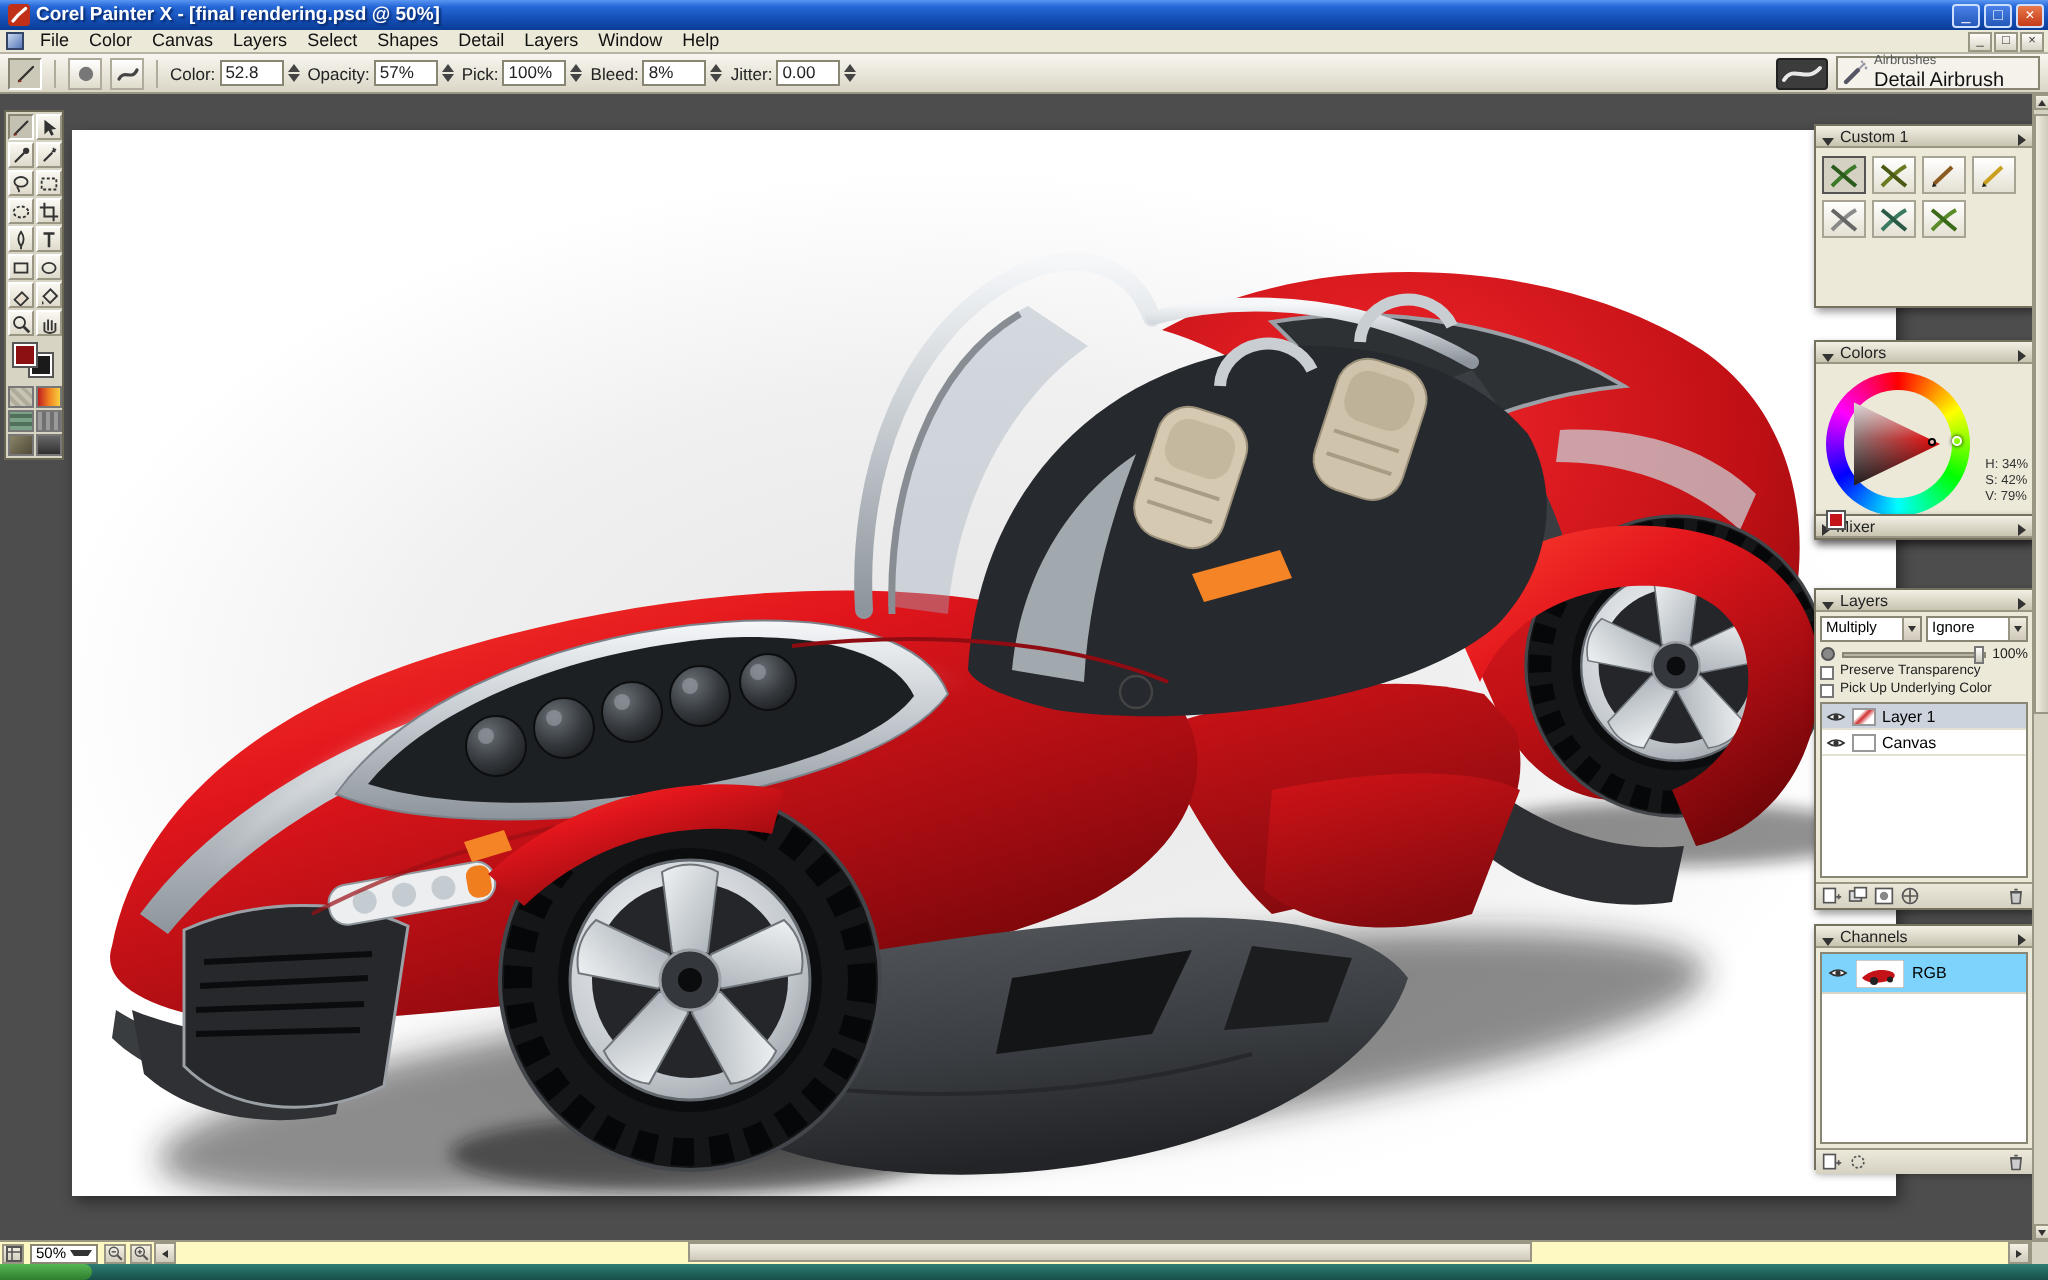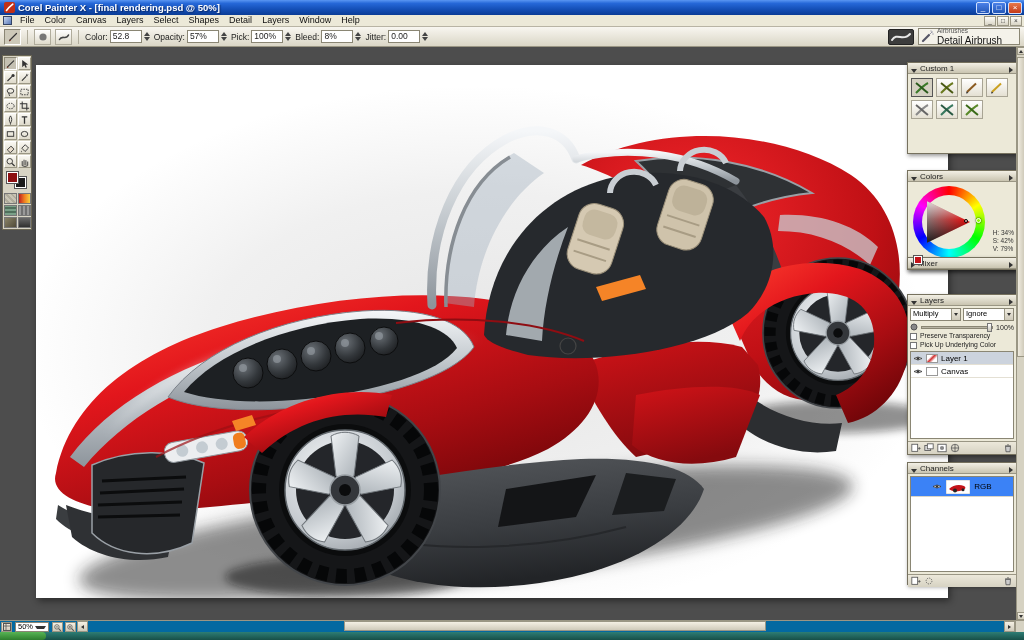--- a/index.html
+++ b/index.html
@@ -121,30 +121,30 @@
   .layer-list{flex:1;background:#fff;border:1px solid #8a8674;overflow:hidden;}
   .layer-row{height:13px;display:flex;align-items:center;gap:3px;font-size:8px;padding:0 2px;border-bottom:1px solid #e4e0d4;}
   .layer-row.selected{background:#ccd3dd;}
   .l-thumb{width:12px;height:9px;border:1px solid #999;background:#fff;flex:0 0 auto;}
   .l-thumb.paint{background:linear-gradient(135deg,#fff 30%,#d03030 48%,#fff 72%);}
   .panel-foot{height:13px;border-top:1px solid #9a9684;background:linear-gradient(#ece8da,#d6d2c2);display:flex;align-items:center;gap:3px;padding:0 3px;}
   .foot-spacer{flex:1;}
 
   #panel-channels{top:415px;height:123px;}
   .channels-body{height:96px;background:#fff;border:1px solid #8a8674;margin:2px;overflow:hidden;}
-  .channel-row{height:20px;display:flex;align-items:center;gap:4px;font-size:8px;padding:0 3px;background:#3b82f6;border-bottom:1px solid #d8d4c8;justify-content:center;}
+  .channel-row{height:20px;display:flex;align-items:center;gap:4px;font-size:8px;padding:0 3px;background:#7dd3fc;border-bottom:1px solid #d8d4c8;}
 
   
   .vscroll{position:absolute;right:0;top:0;bottom:0;width:8px;background:#d6d2c2;border-left:1px solid #9a9684;}
   .vs-btn{position:absolute;left:0;width:8px;height:8px;background:linear-gradient(#f4f0e4,#cfcaba);border:1px solid #9a9684;
     display:flex;align-items:center;justify-content:center;}
   .vs-btn.top{top:0;} .vs-btn.bottom{bottom:0;}
   .vs-thumb{position:absolute;left:0;top:10px;width:8px;height:300px;background:linear-gradient(90deg,#f0ecdf,#cfcaba);border:1px solid #9a9684;}
 
-  .bottombar{position:absolute;left:0;right:0;bottom:8px;height:12px;background:#0369a1;border-top:1px solid #9a9684;display:flex;align-items:flex-end;}
+  .bottombar{position:absolute;left:0;right:0;bottom:8px;height:12px;background:#fef9c3;border-top:1px solid #9a9684;display:flex;align-items:center;}
   .bb-icon{width:11px;height:10px;margin:0 1px;border:1px solid #9a9684;background:linear-gradient(#f4f0e4,#cfcaba);display:flex;align-items:center;justify-content:center;}
   .zoom-box{width:34px;height:10px;background:#fff;border:1px solid #8a8674;font-size:7.5px;line-height:8px;padding:0 2px;margin:0 2px;display:flex;align-items:center;gap:2px;}
   .zoom-box span{flex:1;text-align:right;}
   .hs-btn{width:11px;height:11px;border:1px solid #9a9684;background:linear-gradient(#f4f0e4,#cfcaba);display:flex;align-items:center;justify-content:center;flex:0 0 auto;}
   .hs-track{flex:1;position:relative;height:11px;}
   .hs-thumb{position:absolute;left:28%;width:46%;top:0;height:10px;background:linear-gradient(#f4f0e4,#cfcaba);border:1px solid #9a9684;}
   .corner{width:9px;height:11px;background:#d6d2c2;border-left:1px solid #9a9684;flex:0 0 auto;}
 
   .taskbar{position:absolute;left:0;right:0;bottom:0;height:8px;background:linear-gradient(#2e7d74,#174f48);}
   .start-stub{position:absolute;left:0;top:0;width:46px;height:8px;background:linear-gradient(#57b554,#2e7d2e);border-radius:0 4px 4px 0;}

